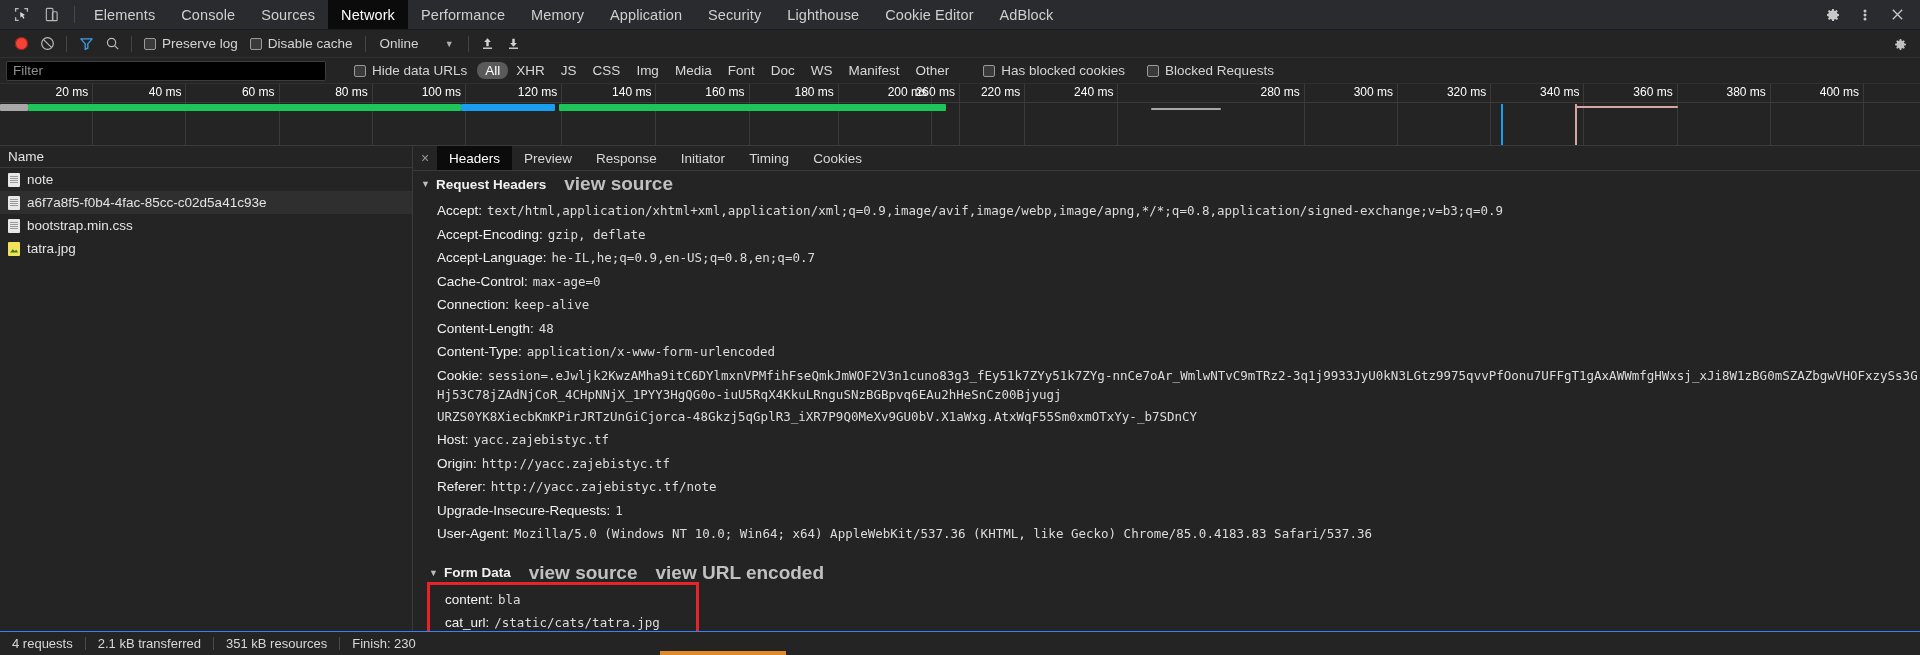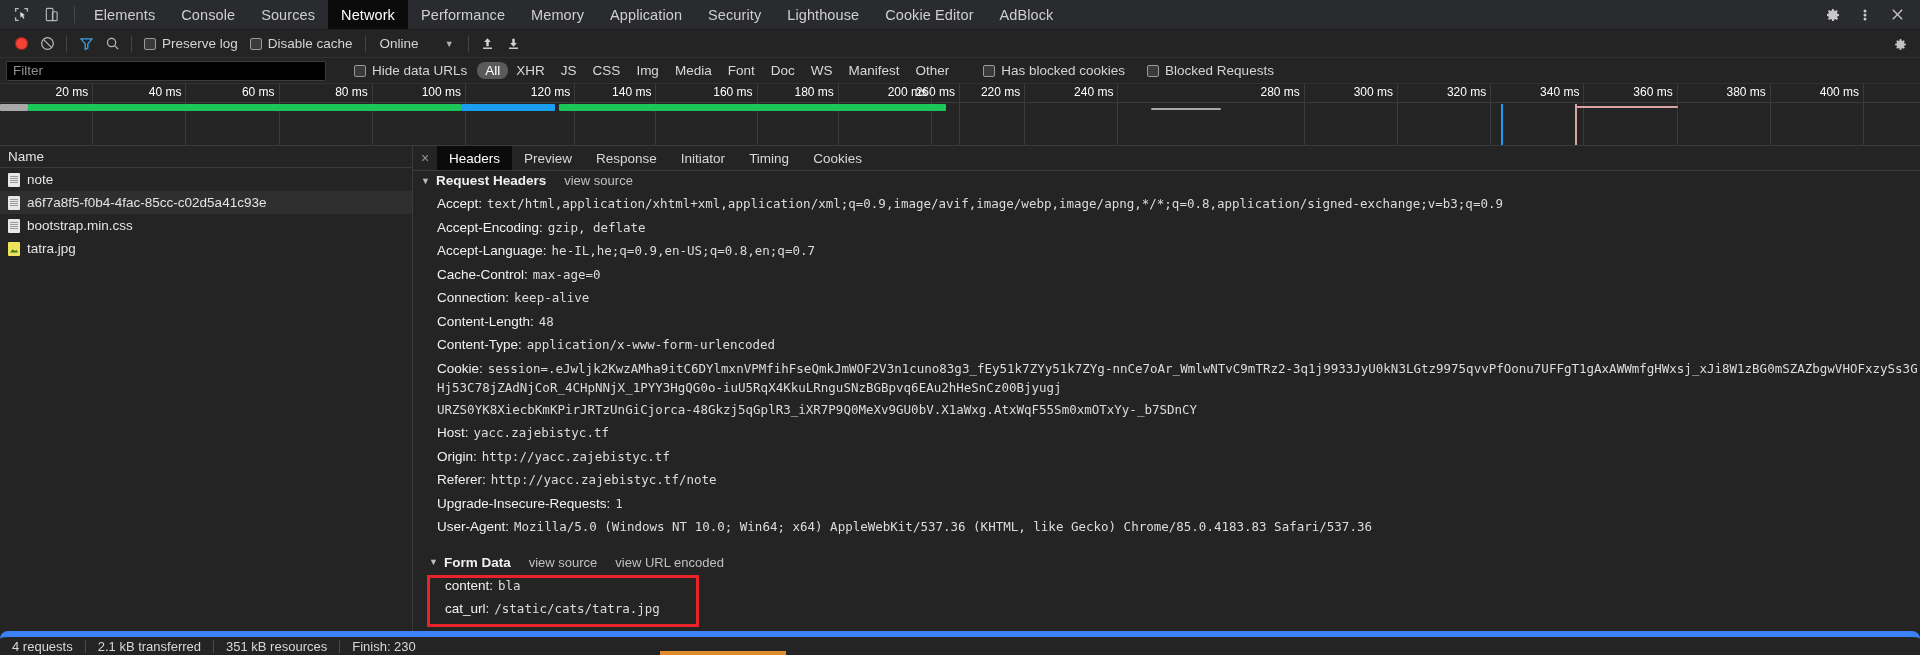--- a/index.html
+++ b/index.html
@@ -219,21 +219,21 @@
     overflow: hidden;
     position: relative;
     padding-left: 8px;
   }
   .sec-head {
     display: flex; align-items: center; gap: 18px;
     font-size: 13.5px; font-weight: bold; color: #f0f0f0;
     padding: 2px 0 4px 0;
   }
   .sec-head .arrow { font-size: 9px; color: #bdbdbd; margin-right: -12px; }
-  .sec-head .lnk { font-weight: normal; color: #c0c0c0; font-size: 13px; }
+  .sec-head .lnk { font-weight: bold; color: #c0c0c0; font-size: 19px; }
   .hdr-row {
     display: flex; align-items: baseline;
     padding: 2px 0 2px 16px;
     line-height: 19.5px;
     font-size: 13px;
     flex-wrap: wrap;
   }
   .hdr-name {
     font-family: "Liberation Sans", sans-serif;
     font-size: 13.5px; font-weight: normal; color: #f2f2f2;
@@ -250,24 +250,24 @@
     position: absolute;
     border: 3px solid #e8232a;
     left: 14px;
     width: 272px;
   }
 
   
   .statusbar {
     height: 24px;
     background: #242424;
-    border-top: 6px solid #3b82f6;
+    border-top: 1px solid #3b82f6;
     display: flex; align-items: center;
     font-size: 13px; color: #d8d8d8;
-    position: absolute; bottom: 0; left: 0; right: 0; border-radius: 8px;
+    position: absolute; bottom: 0; left: 0; right: 0;
   }
   .sb-item { padding: 0 12px; white-space: nowrap; }
   .sb-sep { width: 1px; height: 13px; background: #4a4a4a; }
   .orange-marker {
     position: absolute; bottom: 0; left: 660px;
     width: 126px; height: 4px; background: #e08a2e;
   }
 </style>
 </head>
 <body>
@@ -441,27 +441,27 @@
     </div>
     <div class="ov-tick" style="left: 0px; width: 279.612px;">
       <span>60 ms</span>
     </div>
     <div class="ov-tick" style="left: 0px; width: 372.816px;">
       <span>80 ms</span>
     </div>
     <div class="ov-tick" style="left: 0px; width: 466.019px;">
       <span>100 ms</span>
     </div>
-    <div class="ov-tick" style="left: 16px; width: 559.223px;">
+    <div class="ov-tick" style="left: 3px; width: 559.223px;">
       <span>120 ms</span>
     </div>
     <div class="ov-tick" style="left: 4px; width: 652.427px; text-align: right;">
       <span>140 ms</span>
     </div>
-    <div class="ov-tick" style="left: 12px; width: 745.631px;">
+    <div class="ov-tick" style="left: 4px; width: 745.631px;">
       <span>160 ms</span>
     </div>
     <div class="ov-tick" style="left: 0px; width: 838.835px;">
       <span>180 ms</span>
     </div>
     <div class="ov-tick" style="left: 0px; width: 932.039px;">
       <span>200 ms</span>
     </div>
     <div class="ov-tick" style="left: 0px; width: 1025.24px;">
       <span>220 ms</span>

